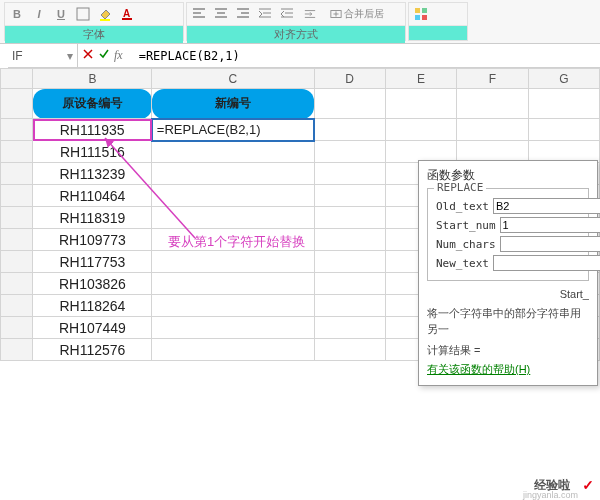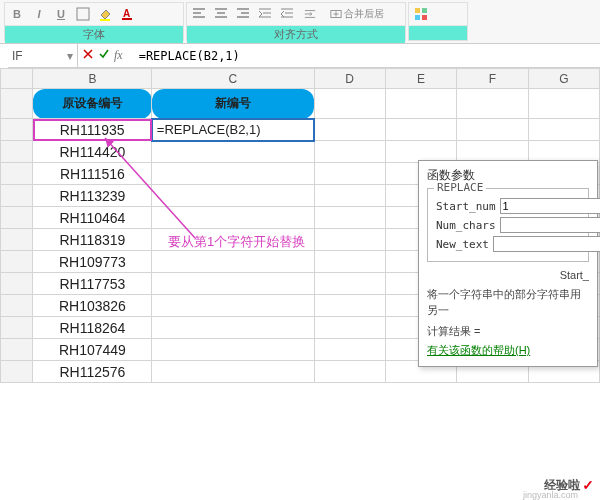--- a/index.html
+++ b/index.html
@@ -30,21 +30,21 @@
   .dialog { position:absolute; right:2px; top:160px; width:180px; border:1px solid #999; background:#fff; box-shadow:2px 2px 6px rgba(0,0,0,.2); padding:6px 8px 8px 8px;}
   .dialog .title { font-size:12px; color:#333; padding-bottom:4px; position:relative;}
   .fieldset { border:1px solid #bbb; padding:6px 8px; position:relative; margin-bottom:6px;}
   .fieldset .legend { position:absolute; top:-8px; left:6px; background:#fff; padding:0 3px; font-size:11px; color:#555; font-family:Consolas,monospace;}
   .frow { display:flex; align-items:center; margin:3px 0; gap:4px;}
   .frow label { width:62px; text-align:right; font-size:11px; font-family:Consolas,monospace; color:#333;}
   .frow input { flex:1; border:1px solid #999; height:16px; font-size:11px; padding:0 2px;}
   .dialog .desc { font-size:11px; color:#444; margin:4px 0; line-height:1.4;}
   .dialog .result { font-size:11px; color:#444; margin:6px 0 4px 0;}
   .dialog a { color:#008000; text-decoration:underline; font-size:11px;}
-  .watermark { position:absolute; right:6px; bottom:6px; font-size:12px; color:#888; display:flex; align-items:flex-start; gap:2px;}
+  .watermark { position:absolute; right:6px; bottom:6px; font-size:12px; color:#888; display:flex; align-items:flex-start; gap:12px;}
   .watermark .wm1 { color:#555; font-weight:bold;}
   .watermark .check { color:#e60012; font-weight:bold; font-size:14px;}
   .watermark .sub { font-size:9px; color:#bbb; position:absolute; bottom:-6px; right:16px;}
 </style>
 </head>
 <body>
 
 <div class="ribbon">
   <div class="rgroup" style="min-width:180px">
     <div class="rg-body">
@@ -181,29 +181,20 @@
           <td class="rowhead"></td>
           <td class="highlightbox" style="font-size:14px">RH111935</td>
           <td class="activecell" style="text-align:left;font-size:13px">=REPLACE(B2,1)</td>
           <td></td>
           <td></td>
           <td></td>
           <td></td>
         </tr>
         <tr>
           <td class="rowhead"></td>
-          <td style="font-size:14px">RH114420</td>
-          <td></td>
-          <td></td>
-          <td></td>
-          <td></td>
-          <td></td>
-        </tr>
-        <tr>
-          <td class="rowhead"></td>
           <td style="font-size:14px">RH111516</td>
           <td></td>
           <td></td>
           <td></td>
           <td></td>
           <td></td>
         </tr>
         <tr>
           <td class="rowhead"></td>
           <td style="font-size:14px">RH113239</td>
@@ -297,20 +288,24 @@
     <line x1="100" y1="110" x2="10" y2="10" stroke="#d63fbf" stroke-width="1.5" marker-end="url(#ah)"></line>
   </svg>
   <div class="annot" style="left:168px;top:165px">要从第1个字符开始替换</div>
 </div>
 
 <div class="dialog">
   <div class="title">函数参数</div>
   <div class="fieldset">
     <div class="legend">REPLACE</div>
     <div class="frow">
+      <label>Old_text</label>
+      <input value="B2" style="">
+    </div>
+    <div class="frow">
       <label>Start_num</label>
       <input value="1" style="">
     </div>
     <div class="frow">
       <label>Num_chars</label>
       <input value="" style="">
     </div>
     <div class="frow">
       <label>New_text</label>
       <input value="" style="">

